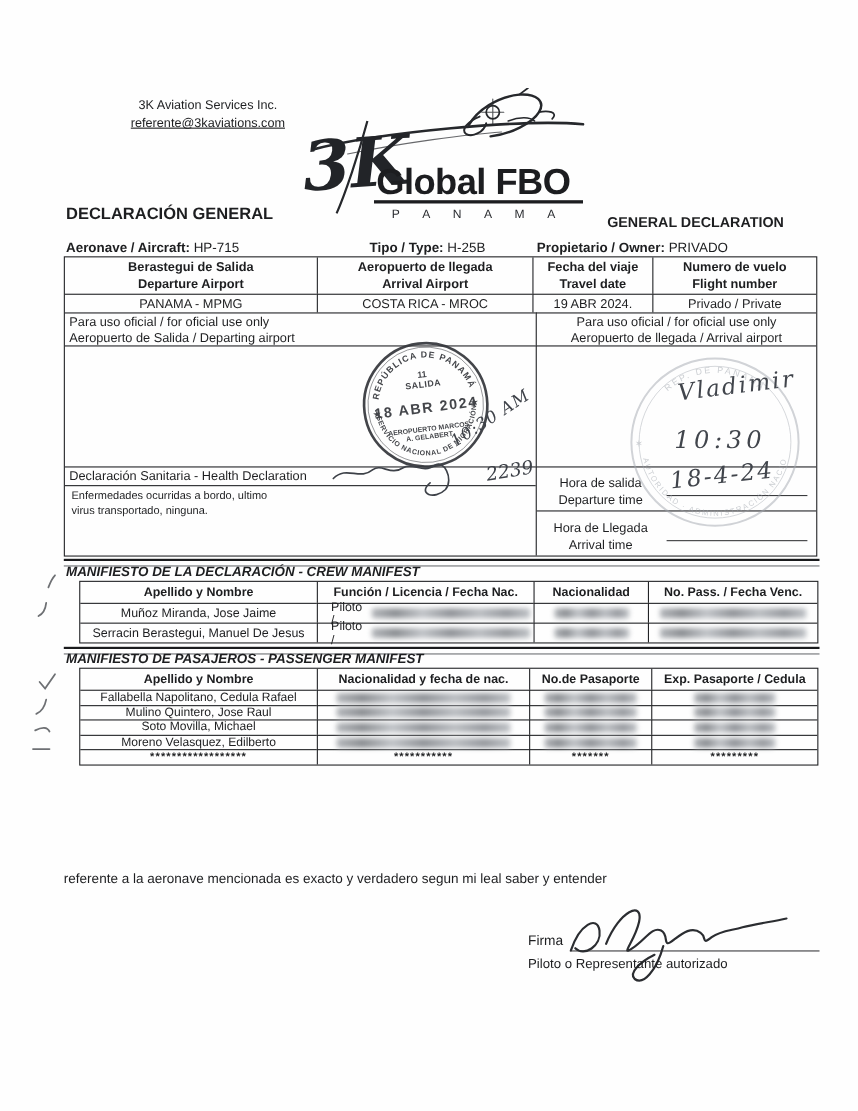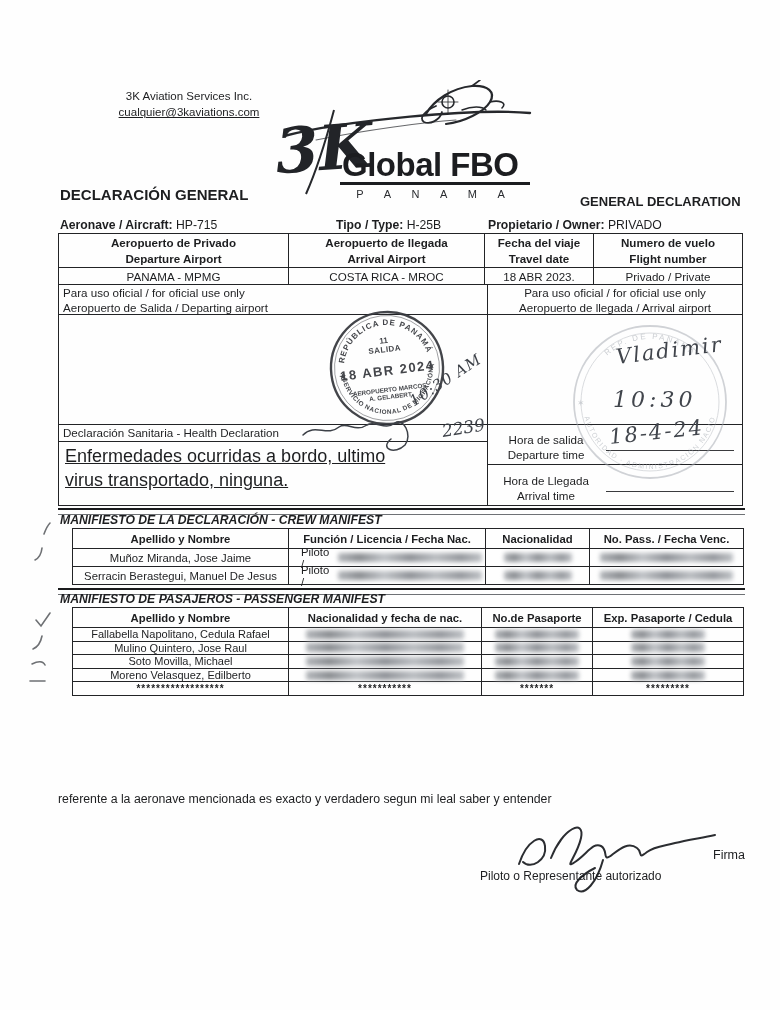--- a/index.html
+++ b/index.html
@@ -12,41 +12,41 @@
 
   
   .hdr-left{left:64px;top:88px;width:250px;font-size:11.5px;line-height:1.4;}
   .hdr-right{left:588px;top:94px;width:180px;font-size:11.5px;line-height:1.4;}
 
   
   .logo{left:276px;top:80px;width:260px;height:122px;}
 
   
   .title-es{left:60px;top:186px;font-size:15px;}
-  .title-en{left:580px;top:194px;font-size:13px;}
+  .title-en{left:552px;top:194px;font-size:13px;}
 
   
   .info-row{left:58px;top:218px;width:690px;height:16px;font-size:12.2px;}
   .info-item{position:absolute;white-space:nowrap;}
 
   
   .form-box{left:58px;top:233px;width:685px;border:1.6px solid #222326;box-sizing:border-box;font-size:11.6px;}
   .grid4{display:grid;grid-template-columns:229px 196px 109px 1fr;}
   .grid2{display:grid;grid-template-columns:428px 1fr;}
   .cell{box-sizing:border-box;padding:1px 3px;}
   .bl{border-left:1.3px solid #222326;}
   .bt{border-top:1.3px solid #222326;}
   .hdr-cell{line-height:1.35;}
   .val-cell{height:17px;display:flex;align-items:center;justify-content:center;}
   .off-left{height:30px;padding-left:4px;line-height:1.28;}
   .off-right{height:30px;line-height:1.28;}
   .stamp-cell{height:110px;position:relative;}
   .health-left{position:relative;}
   .health-title{height:17px;border-bottom:1.3px solid #222326;padding:1px 4px;box-sizing:border-box;}
-  .health-body{padding:3px 6px;line-height:1.32;font-size:18px;text-decoration:underline;}
+  .health-body{padding:3px 6px;line-height:1.32;font-size:10px;}
   .time-block{display:flex;align-items:flex-end;box-sizing:border-box;padding:2px 6px 2px 2px;}
   .time-block.first{height:40px;border-bottom:1.3px solid #222326;}
   .time-block.second{height:40px;}
   .time-label{width:112px;text-align:center;line-height:1.3;}
   .time-line{flex:1;border-bottom:1.4px solid #3a3b3e;height:15px;margin:0 2px 11px 4px;}
 
   
   .rule{left:58px;width:687px;height:4px;border-top:2.3px solid #1a1b1d;border-bottom:1px solid #6e7175;}
   .man-title{left:60px;font-size:12.2px;font-weight:bold;font-style:italic;}
 
@@ -62,37 +62,37 @@
   .ast{font-size:10px;letter-spacing:1px;font-weight:bold;}
 
   
   .chip{height:9px;border-radius:2px;filter:blur(2.3px);
         background:linear-gradient(90deg,#b4b7bb 0%,#8d9094 15%,#c2c5c9 32%,#92959a 50%,#bcbfc3 68%,#989ba0 85%,#c0c3c7 100%);}
   .chip.w150{width:148px;} .chip.w70{width:68px;} .chip.w135{width:133px;}
   .chip.w160{width:158px;} .chip.w85{width:84px;} .chip.w75{width:74px;}
 
   
   .decl{left:58px;top:791px;width:580px;font-size:12.3px;line-height:1.4;}
-  .firma-row{left:480px;top:848px;width:265px;display:flex;align-items:flex-end;font-size:12.5px;flex-direction:column;}
+  .firma-row{left:480px;top:848px;width:265px;display:flex;align-items:flex-start;font-size:12.5px;}
   .firma-line{flex:1;border-bottom:1.6px solid #3a3b3e;height:16px;margin-left:6px;}
   .signer{left:480px;top:869px;font-size:12px;}
 
   
   .hand{font-family:"DejaVu Serif", serif;font-style:italic;color:#3d4148;}
   svg text{font-family:"Liberation Sans",sans-serif;}
   svg .handtxt{font-family:"DejaVu Serif",serif;font-style:italic;}
 </style>
 </head>
 <body>
 
 <div class="page">
 
   <div class="abs hdr-left ctr">
     <div>3K Aviation Services Inc.</div>
-    <div class="u">cualquier@3kaviations.com</div>
+    <div class="u">referente@3kaviations.com</div>
   </div>
 
 
   <div class="abs logo">
     <svg width="260" height="122" viewBox="0 0 260 122">
       <g fill="none" stroke="#26282c" stroke-linecap="round">
 
         <path d="M 8,56 C 70,40 200,28 254,33" stroke-width="2.4"></path>
         <path d="M 40,60 C 90,50 150,42 180,40" stroke-width="1.1" opacity="0.7"></path>
 
@@ -128,41 +128,41 @@
     <span class="info-item" style="left:430px;">
       <span class="b">Propietario / Owner:</span>
       <span>PRIVADO</span>
     </span>
   </div>
 
   <div class="abs form-box">
 
     <div class="grid4">
       <div class="cell hdr-cell ctr b">
-        <div>Aeropuerto de Privado</div>
+        <div>Berastegui de Salida</div>
         <div>Departure Airport</div>
       </div>
       <div class="cell hdr-cell ctr b bl">
         <div>Aeropuerto de llegada</div>
         <div>Arrival Airport</div>
       </div>
       <div class="cell hdr-cell ctr b bl">
         <div>Fecha del viaje</div>
         <div>Travel date</div>
       </div>
       <div class="cell hdr-cell ctr b bl">
         <div>Numero de vuelo</div>
         <div>Flight number</div>
       </div>
     </div>
 
     <div class="grid4">
       <div class="cell val-cell bt">PANAMA - MPMG</div>
       <div class="cell val-cell bt bl">COSTA RICA - MROC</div>
-      <div class="cell val-cell bt bl">18 ABR 2023.</div>
+      <div class="cell val-cell bt bl">19 ABR 2024.</div>
       <div class="cell val-cell bt bl">Privado / Private</div>
     </div>
 
     <div class="grid2">
       <div class="cell off-left bt">
         <div>Para uso oficial / for oficial use only</div>
         <div>Aeropuerto de Salida / Departing airport</div>
       </div>
       <div class="cell off-right ctr bt bl">
         <div>Para uso oficial / for oficial use only</div>

